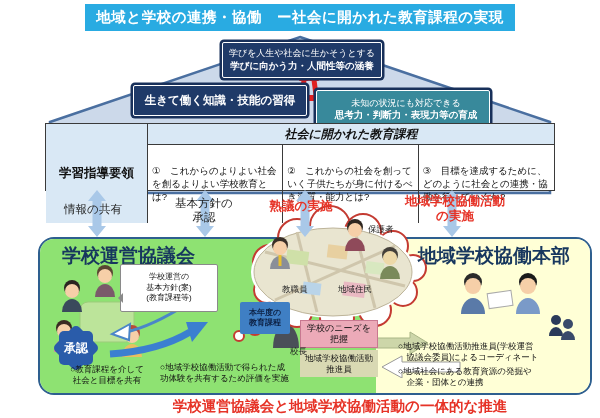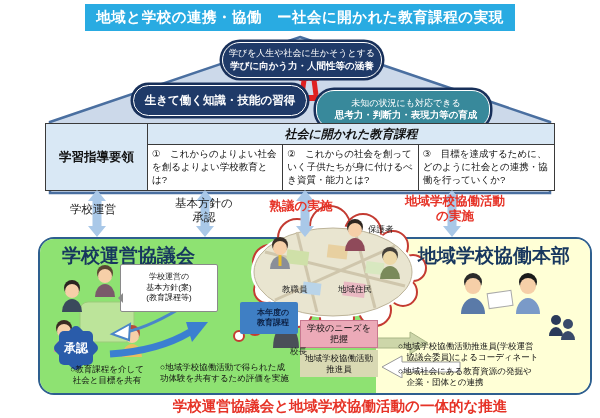--- a/index.html
+++ b/index.html
@@ -8,37 +8,37 @@
   .preline{white-space:pre-line;}
 
   
   .title-bar{position:absolute;left:85px;top:4px;width:430px;height:27px;background:#29abe2;
              color:#fff;font-weight:bold;font-size:14.5px;display:flex;align-items:center;justify-content:center;letter-spacing:.5px;}
 
   
   .house-svg{position:absolute;left:48px;top:34px;z-index:0;}
 
   
-  .goal-box{position:absolute;z-index:2;border:1.5px solid #fff;box-shadow:0 0 0 2.5px #18305a;border-radius:18px;
+  .goal-box{position:absolute;z-index:2;border:1.5px solid #fff;box-shadow:0 0 0 2.5px #18305a;border-radius:2px;
             color:#fff;display:flex;flex-direction:column;align-items:center;justify-content:center;text-align:center;line-height:1.25;}
   .goal-top{left:222px;top:42px;width:158px;height:34px;background:#1f3a68;font-size:9px;}
   .goal-left{left:133px;top:85px;width:172px;height:29px;background:#1f3a68;font-size:11.5px;font-weight:bold;}
   .goal-right{left:316px;top:90px;width:166px;height:37px;background:#38899b;font-size:9px;padding-left:6px;}
   .goal-line2{font-weight:bold;font-size:9.5px;}
   .red-arrows-svg{position:absolute;left:292px;top:70px;z-index:1;}
 
   
   .ctable{position:absolute;left:45px;top:123px;width:510px;height:68px;z-index:2;display:grid;
           grid-template-columns:102px 1fr 1fr 1fr;grid-template-rows:21px 1fr;
           border:1.5px solid #3a3a3a;background:#fff;box-sizing:border-box;}
   .t-rowhead{grid-row:1/3;grid-column:1;background:#d9e8f5;display:flex;align-items:center;justify-content:center;
              font-weight:bold;font-size:12.5px;border-right:1px solid #3a3a3a;}
   .t-colhead{grid-column:2/5;background:#d9e8f5;display:flex;align-items:center;justify-content:center;
              font-weight:bold;font-size:12px;border-bottom:1px solid #3a3a3a;font-style:italic;}
-  .t-cell{padding:3px 4px;border-right:1px solid #3a3a3a;font-size:9.5px;line-height:1.35;}
+  .t-cell{padding:20px 4px;border-right:1px solid #3a3a3a;font-size:9.5px;line-height:1.35;}
   .t-cell.last{border-right:none;}
 
   
   .v-arrow{position:absolute;width:18px;height:47px;z-index:6;}
   .flow-label{position:absolute;z-index:7;text-align:center;line-height:1.2;}
   .flow-black{color:#222;font-size:11.5px;}
   .flow-red{color:#e63327;font-weight:bold;font-size:12.5px;}
 
   
   .bottom-panel{position:absolute;left:38px;top:237px;width:554px;height:158px;z-index:1;
@@ -54,21 +54,21 @@
   .star-burst{position:absolute;left:54px;top:326px;width:44px;height:44px;z-index:5;}
   .star-burst::before,.star-burst::after{content:"";position:absolute;inset:5px;background:#2a5caa;border-radius:5px;}
   .star-burst::after{transform:rotate(45deg);}
   .star-burst span{position:absolute;inset:0;display:flex;align-items:center;justify-content:center;
                    color:#fff;font-weight:bold;font-size:12px;z-index:1;}
 
   .note{position:absolute;z-index:5;font-size:8.5px;line-height:1.35;color:#111;}
   .small-label{position:absolute;z-index:6;font-size:8.5px;color:#222;}
 
   .curriculum-box{position:absolute;left:240px;top:302px;width:50px;height:32px;z-index:5;background:#3f7fc4;
-                  color:#0d2246;font-weight:bold;font-size:8px;line-height:1.3;display:flex;align-items:center;justify-content:center;text-align:center;border-radius:2px;padding-left:8px;}
+                  color:#0d2246;font-weight:bold;font-size:8px;line-height:1.3;display:flex;align-items:center;justify-content:center;text-align:center;border-radius:2px;}
   .needs-box{position:absolute;left:300px;top:320px;width:78px;height:28px;z-index:5;background:#ecaab8;border:1px solid #c87890;
              font-size:9px;line-height:1.25;display:flex;align-items:center;justify-content:center;text-align:center;box-sizing:border-box;}
   .coordinator-box{position:absolute;left:300px;top:350px;width:78px;height:27px;z-index:5;background:#d9d9b3;
              font-size:8.5px;line-height:1.25;display:flex;align-items:center;justify-content:center;text-align:center;}
 
   .bullets{position:absolute;left:398px;top:341px;width:192px;z-index:5;font-size:8.5px;line-height:1.35;color:#111;}
   .bullets div{margin-bottom:2px;}
 
   .footer-text{position:absolute;left:90px;right:10px;top:397px;z-index:8;text-align:center;
                color:#e63327;font-weight:bold;font-size:14.5px;}
@@ -120,21 +120,21 @@
   <svg class="v-arrow" style="left:196px;top:190px;" viewBox="0 0 18 47">
     <polygon points="9,0 0,11 4.5,11 4.5,36 0,36 9,47 18,36 13.5,36 13.5,11 18,11" fill="#a9c8e8"></polygon>
   </svg>
   <svg class="v-arrow" style="left:296px;top:190px;" viewBox="0 0 18 47">
     <polygon points="9,0 0,11 4.5,11 4.5,36 0,36 9,47 18,36 13.5,36 13.5,11 18,11" fill="#a9c8e8"></polygon>
   </svg>
   <svg class="v-arrow" style="left:443px;top:190px;" viewBox="0 0 18 47">
     <polygon points="9,0 0,11 4.5,11 4.5,36 0,36 9,47 18,36 13.5,36 13.5,11 18,11" fill="#a9c8e8"></polygon>
   </svg>
 
-  <div class="flow-label flow-black" style="left:48px;top:203px;width:90px;">学校運営</div>
+  <div class="flow-label flow-black" style="left:48px;top:203px;width:90px;">情報の共有</div>
   <div class="flow-label flow-black preline" style="left:158px;top:197px;width:92px;">基本方針の
 承認</div>
   <div class="flow-label flow-red" style="left:250px;top:199px;width:102px;">熟議の実施</div>
   <div class="flow-label flow-red preline" style="left:396px;top:194px;width:118px;">地域学校協働活動
 の実施</div>
 
   <div class="bottom-panel">
     <div class="green-half"></div>
     <div class="yellow-half"></div>
   </div>

